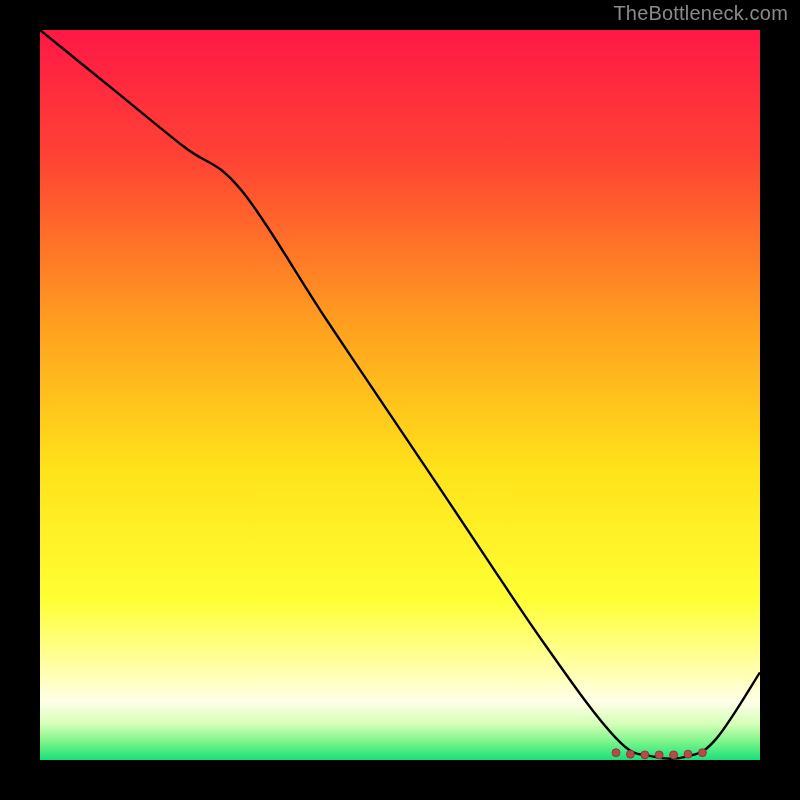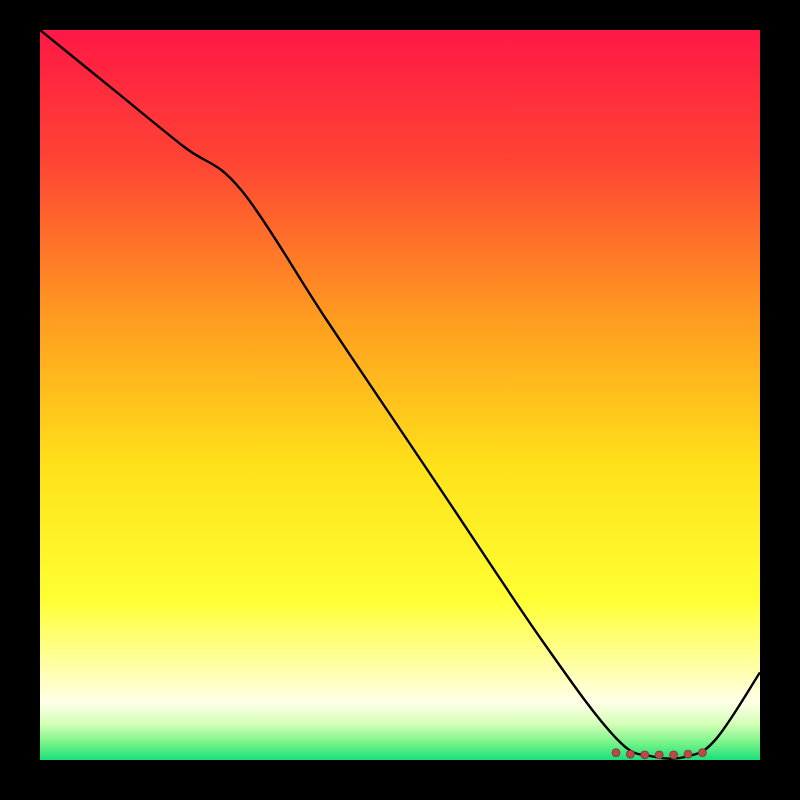--- a/index.html
+++ b/index.html
@@ -31,20 +31,21 @@
     top: 30px;
     width: 720px;
     height: 730px;
   }
   svg { display: block; }
 </style>
 </head>
 <body>
 
 <div class="wrap">
+  <div class="attribution">TheBottleneck.com</div>
   <div class="plot">
     <svg id="svg" width="720" height="730" viewBox="0 0 720 730">
         <defs>
           <linearGradient id="bg" x1="0" y1="0" x2="0" y2="1">
             <stop offset="0%" stop-color="#ff1846"></stop>
             <stop offset="18%" stop-color="#ff4433"></stop>
             <stop offset="40%" stop-color="#ff9e1f"></stop>
             <stop offset="60%" stop-color="#ffe21a"></stop>
             <stop offset="78%" stop-color="#ffff33"></stop>
             <stop offset="88%" stop-color="#ffffb0"></stop>

